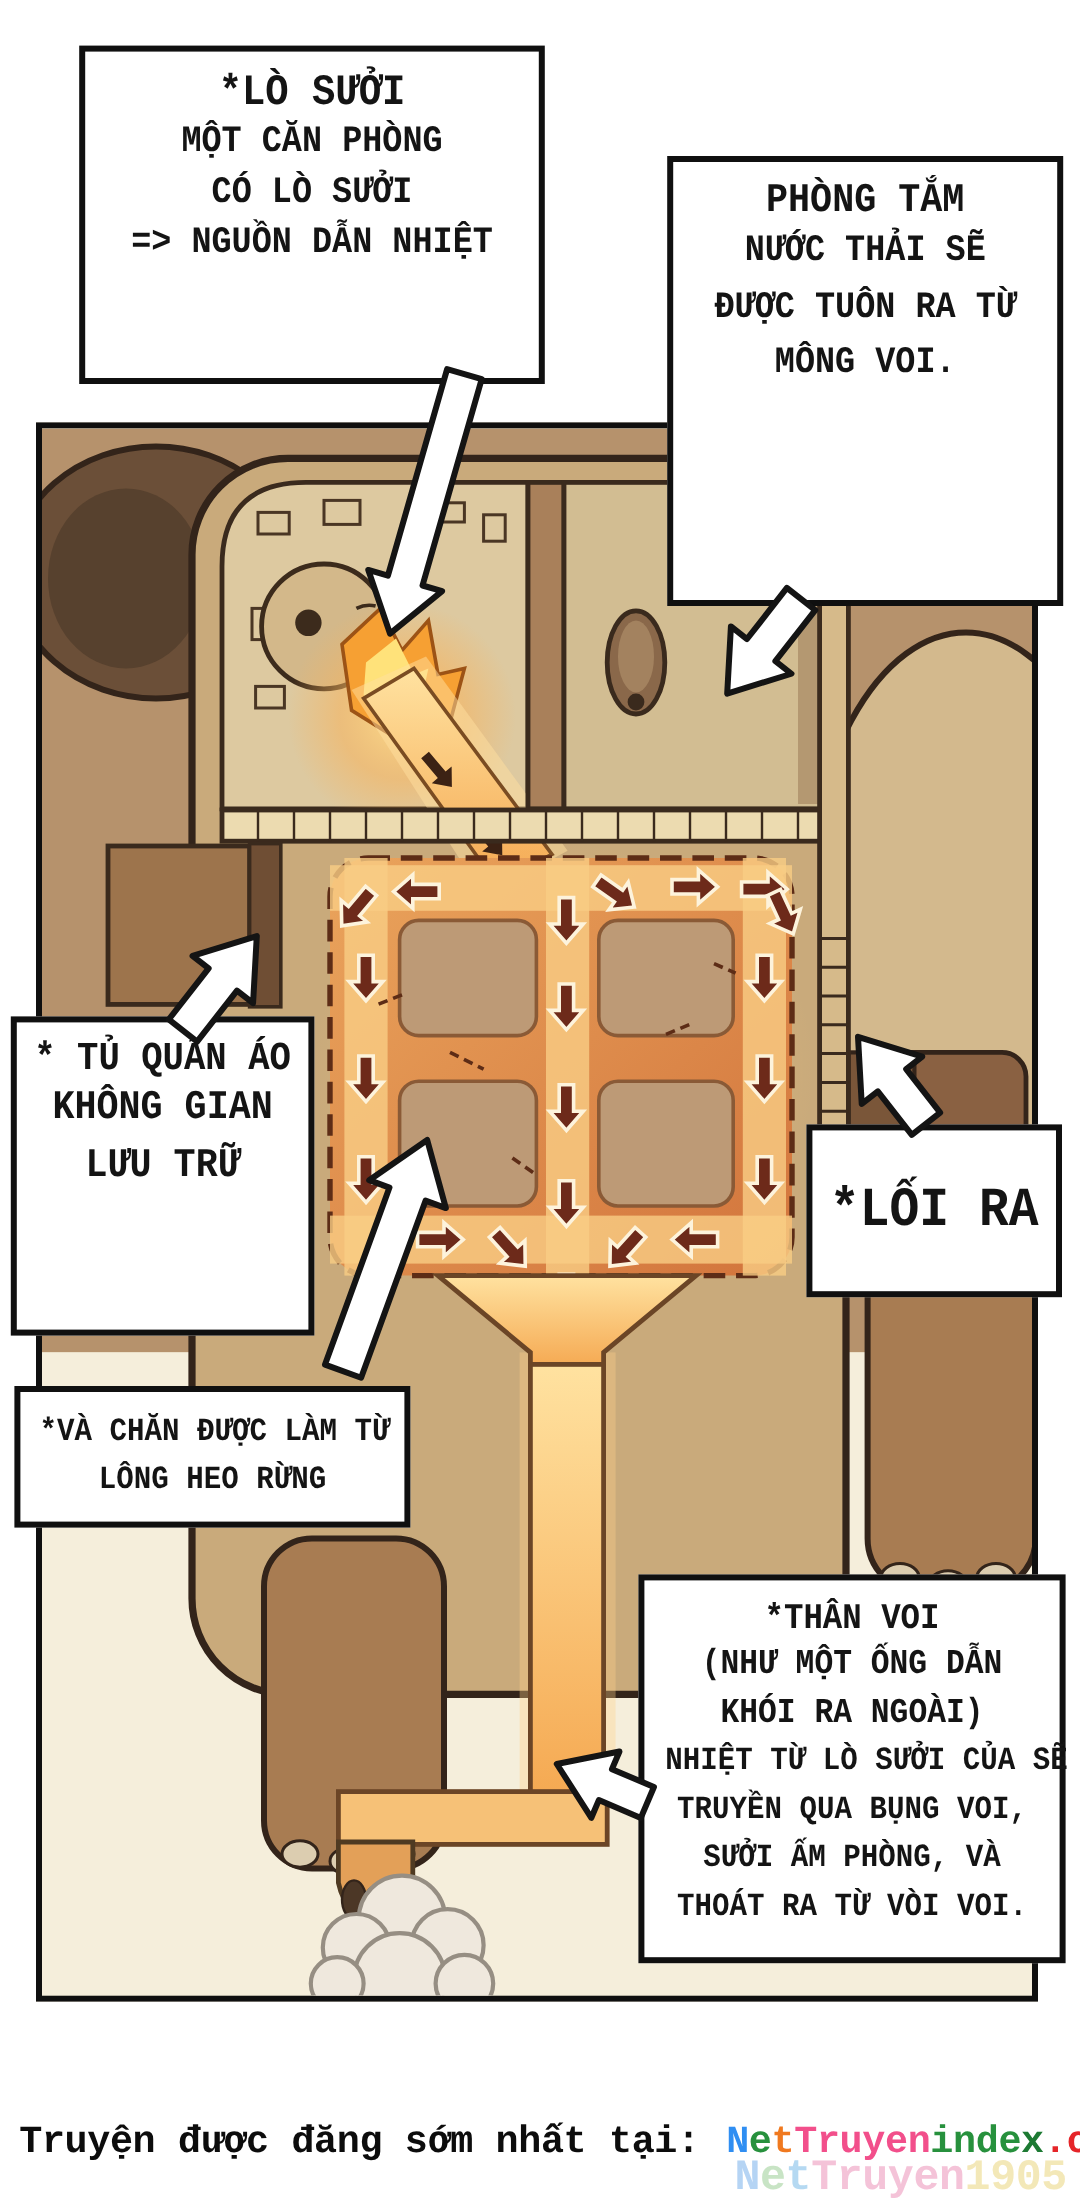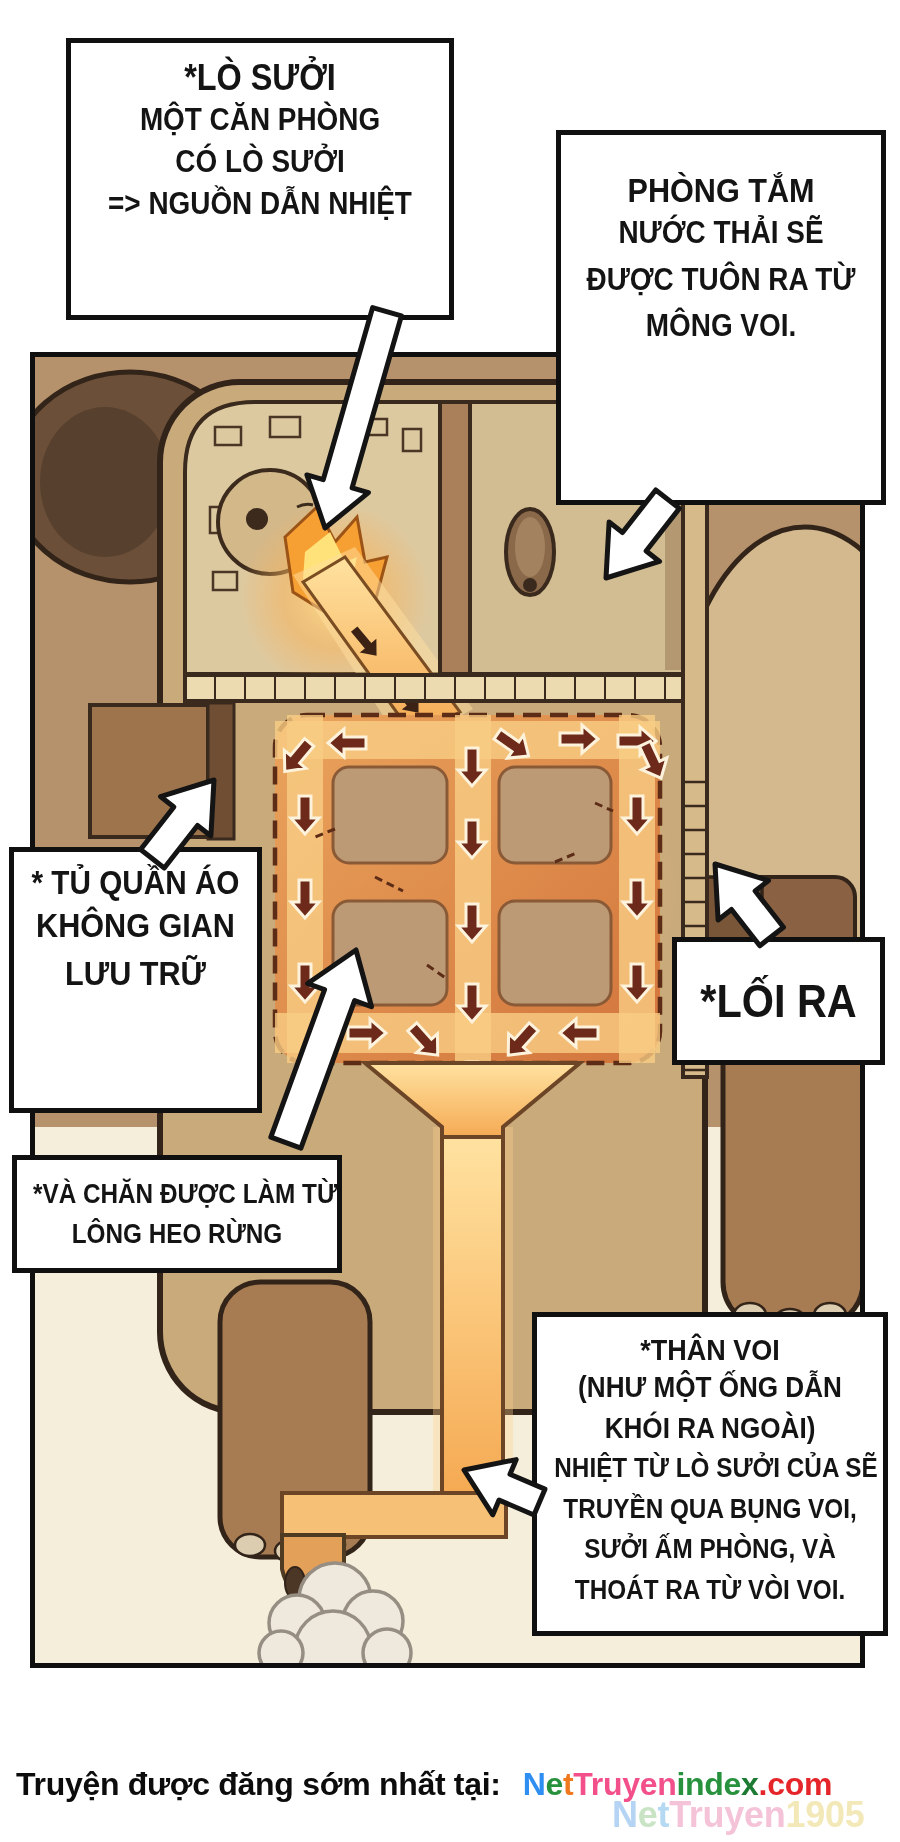--- a/index.html
+++ b/index.html
@@ -1,36 +1,36 @@
 <!DOCTYPE html>
 <html><head>
 <meta charset="utf-8">
 <style>
   html,body{margin:0;padding:0;background:#ffffff;}
   .page{position:relative;width:900px;height:1842px;background:#ffffff;overflow:hidden;
-        font-family:Liberation Sans, sans-serif;}
+        font-family:Liberation Mono, monospace;}
   .panel{position:absolute;left:30px;top:352px;width:835px;height:1316px;
          border:5px solid #0f0f0f;box-sizing:border-box;background:#f5eedb;z-index:1;}
   .panel svg{display:block;width:100%;height:100%;}
   .callout{position:absolute;background:#ffffff;border:5px solid #101010;box-sizing:border-box;
            color:#141414;text-align:center;z-index:3;display:flex;flex-direction:column;align-items:center;}
   .inner{transform:scaleX(0.9);transform-origin:50% 0;white-space:nowrap;width:100%;font-weight:800;}
   .t-line{display:block;}
   #box-furnace{left:66px;top:38px;width:388px;height:282px;padding-top:10px;}
   #box-furnace .title{font-size:36px;margin-top:4px;}
   #box-furnace .body{margin-top:44px;font-size:31px;line-height:1.35;}
-  #box-bathroom{left:556px;top:130px;width:330px;height:375px;padding-top:36px;}
+  #box-bathroom{left:556px;top:130px;width:330px;height:375px;padding-top:14px;}
   #box-bathroom .title{font-size:34px;}
   #box-bathroom .body{margin-top:104px;font-size:31px;line-height:1.5;}
   #box-wardrobe{left:9px;top:847px;width:253px;height:266px;padding-top:12px;}
   #box-wardrobe .title{font-size:33px;}
   #box-wardrobe .body{margin-top:64px;font-size:34px;line-height:1.4;}
   #box-blanket{left:12px;top:1155px;width:330px;height:118px;justify-content:center;}
   #box-blanket .body{font-size:27px;line-height:1.5;}
-  #box-exit{left:672px;top:937px;width:213px;height:128px;justify-content:center;text-align:center;}
+  #box-exit{left:672px;top:937px;width:213px;height:144px;justify-content:center;text-align:center;}
   #box-exit .title{font-size:46px;}
   #box-trunk{left:532px;top:1312px;width:356px;height:324px;padding-top:16px;}
   #box-trunk .title{font-size:30px;}
   #box-trunk .subtitle{font-size:29px;line-height:1.4;}
   #box-trunk .body{margin-top:42px;font-size:27px;line-height:1.5;}
   .overlay{position:absolute;left:0;top:0;width:900px;height:1842px;z-index:5;pointer-events:none;}
   #footer-credit{position:absolute;left:16px;top:1766px;font-size:32px;font-weight:800;
                  color:#0c0c0c;white-space:nowrap;z-index:2;letter-spacing:-0.3px;}
   #site-name{margin-left:22px;letter-spacing:-0.3px;}
   #watermark{position:absolute;left:612px;top:1794px;font-size:36px;font-weight:800;

